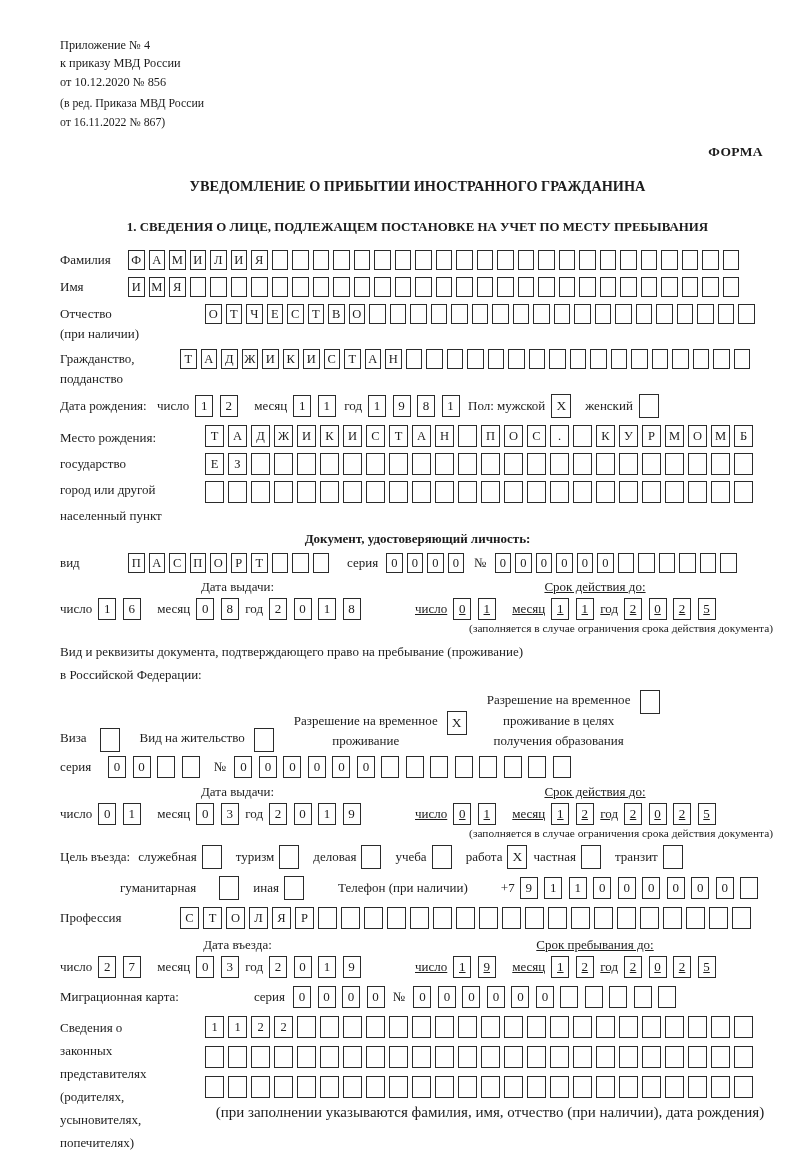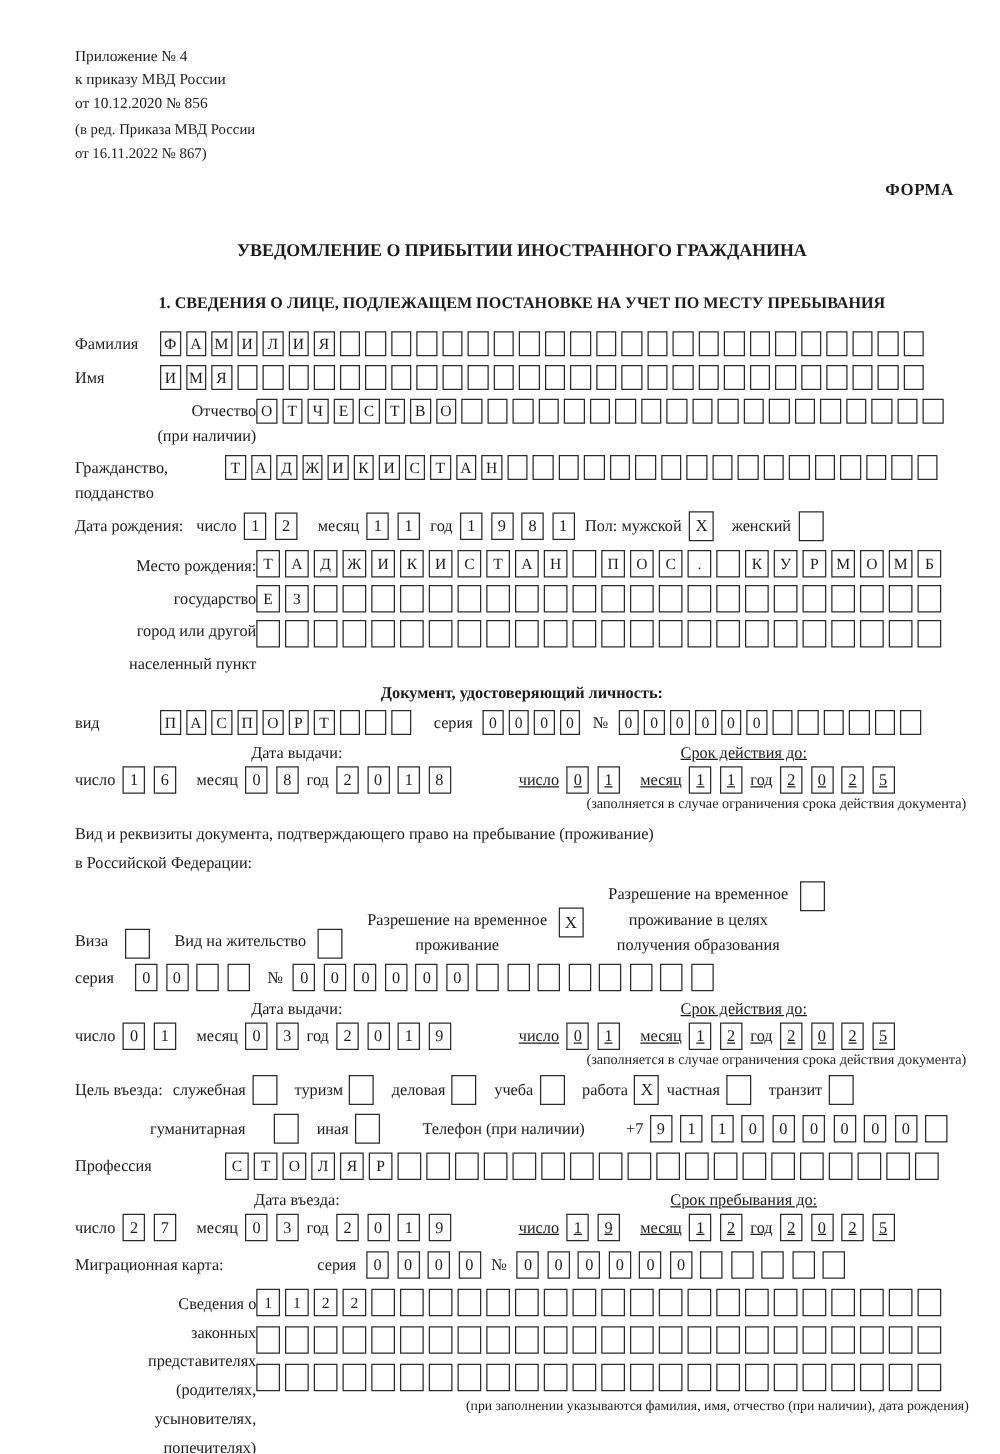--- a/index.html
+++ b/index.html
@@ -6,28 +6,28 @@
   html,body { background:#ffffff; }
   .page {
     width:800px; height:1163px; background:#fff; position:relative; overflow:hidden;
     font-family:"Liberation Serif","DejaVu Serif",serif; color:#1c1c1c;
     padding:36px 25px 0 60px; font-size:13px;
   }
   
   .appendix { font-size:12.3px; line-height:1.5; }
   .edition  { margin-top:3px; font-size:11.8px; line-height:1.55; }
   .forma { font-weight:bold; text-align:right; margin:13px 12px 0 0; font-size:13.5px; letter-spacing:.4px; }
-  .title { text-align:center; font-weight:bold; font-size:14.3px; margin-top:30px; line-height:1.62; }
+  .title { text-align:center; font-weight:bold; font-size:14.3px; margin-top:15px; line-height:1.62; }
   .uline { display:inline-block; width:55px; border-bottom:1.6px solid #333; margin-left:14px; }
   .sec-heading { text-align:center; font-weight:bold; font-size:12.9px; margin-top:22px; margin-bottom:15px; }
   
   .row { display:flex; align-items:center; margin-bottom:7px; }
   .row.top { align-items:flex-start; }
   .lbl { flex:none; line-height:20px; }
-  .w68 { width:68px; } .w120 { width:120px; } .w145 { width:145px;text-align:right; }
+  .w68 { width:68px; } .w120 { width:120px; } .w145 { width:145px; }
   .stack div { line-height:20px; }
   .stack4 div { line-height:26px; }
   .stack6 div { line-height:23px; }
   .cells { display:flex; flex-wrap:nowrap; }
   .cell {
     flex:none; width:16.5px; height:20px; border:1.5px solid #2b2b2b; margin-right:4px;
     display:flex; align-items:center; justify-content:center; font-size:12.5px;
   }
   .lg .cell { width:19px; height:22px; }
   .dc .cell { width:18px; height:22px; margin-right:6.5px; font-size:13px; }
@@ -55,21 +55,21 @@
   .opts { display:flex; align-items:flex-end; margin:2px 0 4px; }
   .opt { display:flex; align-items:flex-start; margin-right:16px; }
   .opt:last-child { margin-right:0; }
   .optlines { text-align:center; line-height:1.6; }
   .opt .checkbox { margin-left:9px; margin-top:0; }
   
   .plbl { flex:none; margin:0 5px 0 10px; }
   .plbl.first { margin-left:8px; }
   .ind60 { margin-left:60px; }
   .ml30 { margin-left:30px; } .ml28 { margin-left:28px; } .ml75 { margin-left:75px; }
-  .rep-note { font-size:11px; text-align:right; margin-top:5px; }
+  .rep-note { font-size:15px; text-align:center; margin-top:5px; }
 </style>
 </head>
 <body>
 
 <div class="page">
 
   <div class="appendix">
     <div>Приложение № 4</div>
     <div>к приказу МВД России</div>
     <div>от 10.12.2020 № 856</div>

